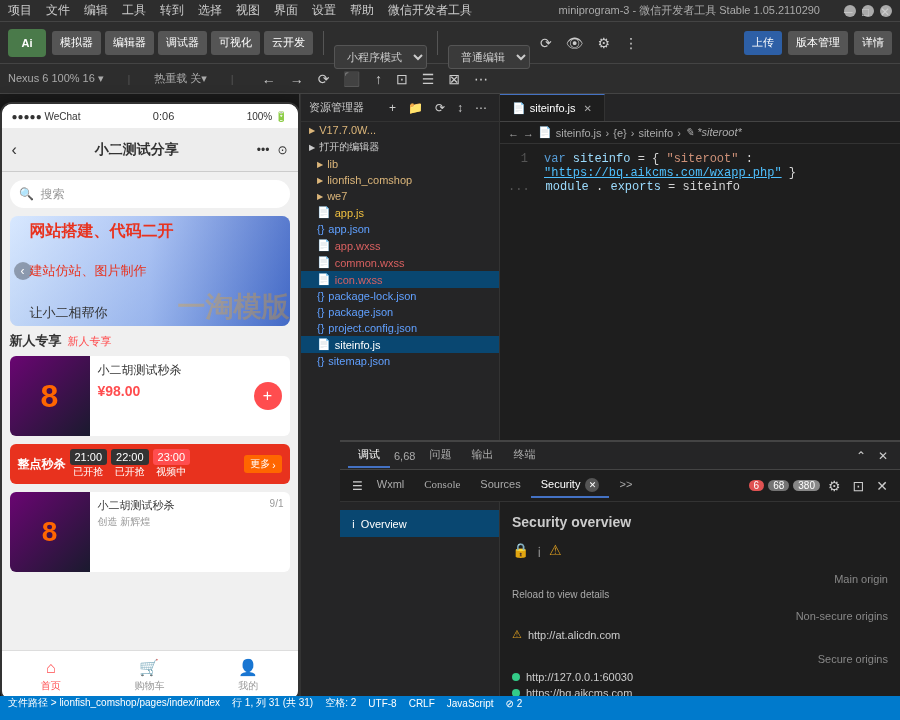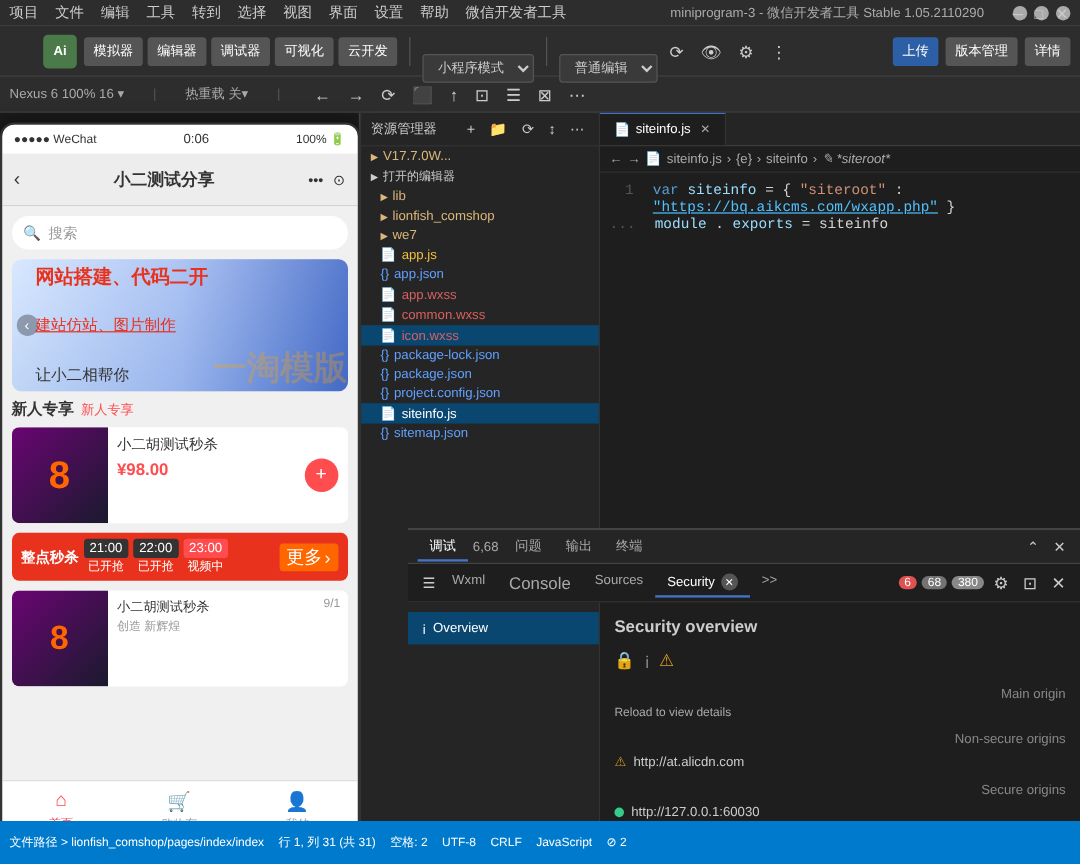--- a/index.html
+++ b/index.html
@@ -10,21 +10,21 @@
     .menu-bar span { cursor: pointer; white-space: nowrap; }
     .menu-bar .title { margin-left: auto; color: #aaa; font-size: 11px; }
     .window-controls { display: flex; gap: 6px; margin-left: 10px; }
     .win-btn { width: 12px; height: 12px; border-radius: 50%; display: inline-block; cursor: pointer; }
     .win-btn.min { background: #aaa; }
     .win-btn.max { background: #aaa; }
     .win-btn.close { background: #aaa; }
 
     
     .toolbar { background: #2d2d2d; height: 42px; display: flex; align-items: center; padding: 0 8px; gap: 6px; border-bottom: 1px solid #444; }
-    .avatar-box { width: 28px; height: 28px; background: #4a7a4a; border-radius: 4px; display: flex; align-items: center; justify-content: center; font-size: 11px; color: #fff; font-weight: bold; margin-left: 28px; }
+    .avatar-box { width: 38px; height: 28px; background: #4a7a4a; border-radius: 4px; display: flex; align-items: center; justify-content: center; font-size: 11px; color: #fff; font-weight: bold; }
     .tool-btn { background: #3c7a3c; color: #fff; border: none; border-radius: 3px; padding: 3px 8px; font-size: 11px; cursor: pointer; height: 24px; display: flex; align-items: center; gap: 3px; }
     .tool-btn.blue { background: #2d5fa6; }
     .tool-btn.gray { background: #555; }
     .toolbar-sep { width: 1px; height: 24px; background: #555; margin: 0 4px; }
     .mode-select { background: #3a3a3a; color: #ccc; border: 1px solid #555; border-radius: 3px; padding: 2px 8px; font-size: 11px; height: 24px; margin-top: 28px; }
     .tool-icon-btn { background: none; border: none; color: #ccc; cursor: pointer; padding: 2px 4px; font-size: 14px; height: 24px; display: flex; align-items: center; }
     .toolbar-right { margin-left: auto; display: flex; align-items: center; gap: 6px; }
 
     
     .toolbar2 { background: #2d2d2d; height: 30px; display: flex; align-items: center; padding: 0 8px; gap: 20px; border-bottom: 1px solid #444; font-size: 11px; }
@@ -40,37 +40,37 @@
     .phone-status .time { flex: 1; text-align: center; font-size: 11px; }
     .phone-status .battery { font-size: 10px; }
     .wechat-header { background: #ededed; height: 44px; display: flex; align-items: center; padding: 0 10px; border-bottom: 1px solid #ccc; }
     .wechat-title { flex: 1; text-align: center; font-size: 14px; font-weight: bold; color: #333; }
     .phone-content { flex: 1; background: #f0f0f0; overflow: hidden; display: flex; flex-direction: column; }
     .search-bar { margin: 8px; background: #fff; border-radius: 16px; height: 28px; display: flex; align-items: center; padding: 0 10px; gap: 6px; }
     .search-bar span { color: #999; font-size: 12px; }
     .banner { margin: 0 8px; height: 110px; background: linear-gradient(135deg, #e8f0fe, #4472c4); border-radius: 8px; position: relative; overflow: hidden; display: flex; align-items: center; }
     .banner-text { padding: 10px; color: #333; }
     .banner-text .line1 { font-size: 16px; font-weight: bold; color: #e8321e; }
-    .banner-text .line2 { font-size: 13px; color: #e8321e; text-decoration: underline; }
+    .banner-text .line2 { font-size: 13px; color: #e8321e; }
     .banner-text .line3 { font-size: 13px; color: #333; margin-top: 4px; }
     .banner-watermark { position: absolute; right: 0; bottom: 0; font-size: 28px; color: rgba(255,165,0,0.3); font-weight: bold; }
     .section-header { display: flex; align-items: center; padding: 6px 8px 2px; }
     .section-title { font-size: 13px; font-weight: bold; color: #333; }
     .section-sub { font-size: 11px; color: #ff4d4f; margin-left: 6px; }
     .product-card { display: flex; margin: 4px 8px; background: #fff; border-radius: 6px; overflow: hidden; }
     .product-img { width: 80px; height: 80px; background: linear-gradient(135deg, #6a0572, #1a1a2e); display: flex; align-items: center; justify-content: center; flex-shrink: 0; }
     .product-img .num { font-size: 32px; font-weight: bold; color: #ff6600; }
     .product-info { padding: 6px 8px; flex: 1; }
     .product-name { font-size: 12px; color: #333; }
     .product-price { font-size: 14px; color: #ff4d4f; font-weight: bold; margin-top: 4px; }
     .seckill-bar { margin: 4px 8px; background: #e8321e; border-radius: 6px; height: 40px; display: flex; align-items: center; padding: 0 8px; gap: 4px; }
     .seckill-title { color: #fff; font-weight: bold; font-size: 12px; }
     .seckill-time { background: #333; color: #fff; border-radius: 3px; padding: 2px 5px; font-size: 11px; }
     .seckill-label { color: #fff; font-size: 10px; }
-    .seckill-more { margin-left: auto; background: #ff6600; color: #fff; border-radius: 3px; padding: 2px 6px; font-size: 15px; display: flex; align-items: flex-end; gap: 2px; }
+    .seckill-more { margin-left: auto; background: #ff6600; color: #fff; border-radius: 3px; padding: 2px 6px; font-size: 10px; display: flex; align-items: flex-end; gap: 2px; }
     .seckill-product { display: flex; margin: 4px 8px; background: #fff; border-radius: 6px; overflow: hidden; height: 80px; }
     .phone-bottom { height: 50px; background: #fff; border-top: 1px solid #ddd; display: flex; align-items: center; }
     .bottom-tab { flex: 1; display: flex; flex-direction: column; align-items: center; justify-content: center; gap: 2px; font-size: 10px; }
     .bottom-tab.active { color: #ff4d4f; }
     .bottom-tab.inactive { color: #999; }
     .tab-icon { font-size: 16px; }
 
     
     .middle-panel { flex: 1; display: flex; flex-direction: column; background: #1e1e1e; }
     .editor-tabs { height: 28px; background: #252526; display: flex; align-items: flex-end; border-bottom: 1px solid #444; }
@@ -111,21 +111,21 @@
     .security-content { flex: 1; padding: 12px; }
     .security-title { font-size: 14px; font-weight: bold; color: #ccc; margin-bottom: 12px; }
     .security-section { margin-bottom: 10px; }
     .security-section-title { font-size: 11px; color: #888; margin-bottom: 4px; text-align: right; }
     .origin-item { display: flex; align-items: center; gap: 6px; padding: 2px 0; font-size: 11px; }
     .dot { width: 8px; height: 8px; border-radius: 50%; display: inline-block; flex-shrink: 0; }
     .dot.green { background: #3c8; }
     .warn-icon { color: #e0a020; font-size: 11px; }
     .reload-text { color: #aaa; font-size: 10px; }
 
-    .page-footer { position: fixed; bottom: 0; left: 0; right: 0; height: 36px; background: #007acc; display: flex; align-items: center; padding: 0 8px; font-size: 10px; color: #fff; gap: 12px; }
+    .page-footer { position: fixed; bottom: 0; left: 0; right: 0; height: 24px; background: #007acc; display: flex; align-items: flex-start; padding: 0 8px; font-size: 10px; color: #fff; gap: 12px; }
     .footer-right { display: flex; gap: 12px; align-items: center; }
   </style>
 </head>
 <body>
 
 <div class="menu-bar">
   <span>项目</span>
   <span>文件</span>
   <span>编辑</span>
   <span>工具</span>
@@ -431,21 +431,21 @@
       <div class="bottom-tab-right">
         <button class="tool-icon-btn" style="font-size:12px;">⌃</button>
         <button class="tool-icon-btn" style="font-size:12px;">✕</button>
       </div>
     </div>
 
     <div style="height:32px;background:#1e1e1e;display:flex;align-items:center;border-bottom:1px solid #333;padding:0 8px;gap:0;">
       <button class="tool-icon-btn" style="font-size:12px;">☰</button>
       <div style="display:flex;">
         <div style="padding:4px 10px;font-size:11px;color:#aaa;cursor:pointer;">Wxml</div>
-        <div style="padding:4px 10px;font-size:14px;color:#aaa;cursor:pointer;">Console</div>
+        <div style="padding:4px 10px;font-size:11px;color:#aaa;cursor:pointer;font-family:Liberation Serif, serif;">Console</div>
         <div style="padding:4px 10px;font-size:11px;color:#aaa;cursor:pointer;">Sources</div>
         <div style="padding:4px 10px;font-size:11px;color:#fff;cursor:pointer;border-bottom:2px solid #4472c4;">
           Security
           <span style="background:#555;color:#fff;border-radius:50%;width:14px;height:14px;display:inline-flex;align-items:center;justify-content:center;font-size:9px;margin-left:2px;">✕</span>
         </div>
         <div style="padding:4px 10px;font-size:11px;color:#aaa;cursor:pointer;">&gt;&gt;</div>
       </div>
       <div style="margin-left:auto;display:flex;align-items:center;gap:4px;">
         <span class="badge red">6</span>
         <span class="badge yellow">68</span>

